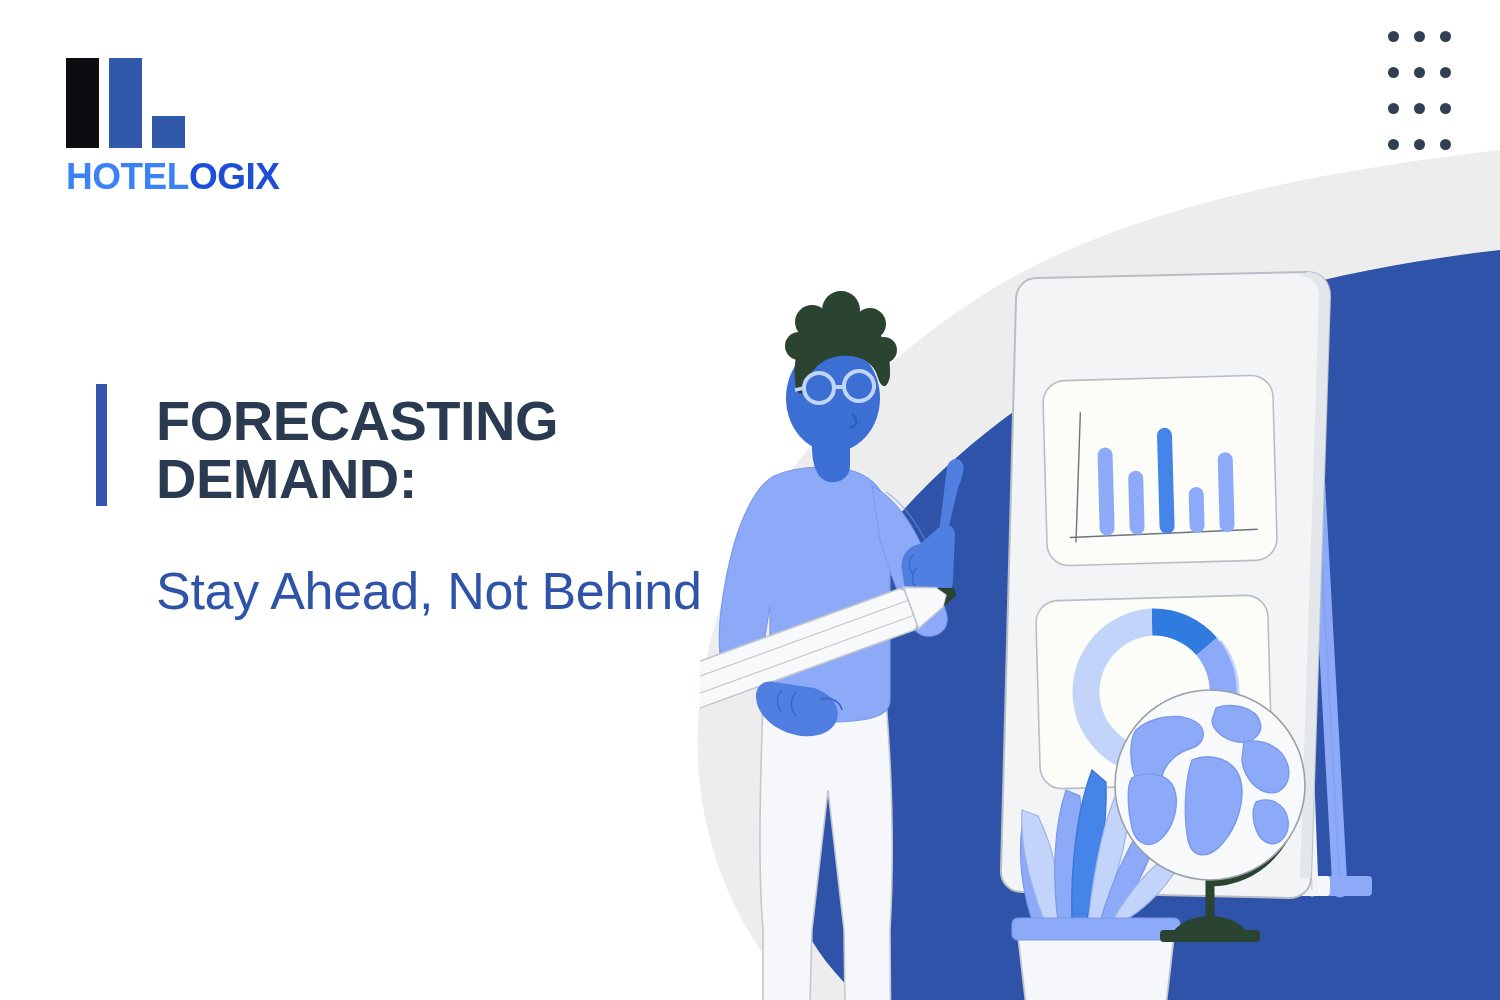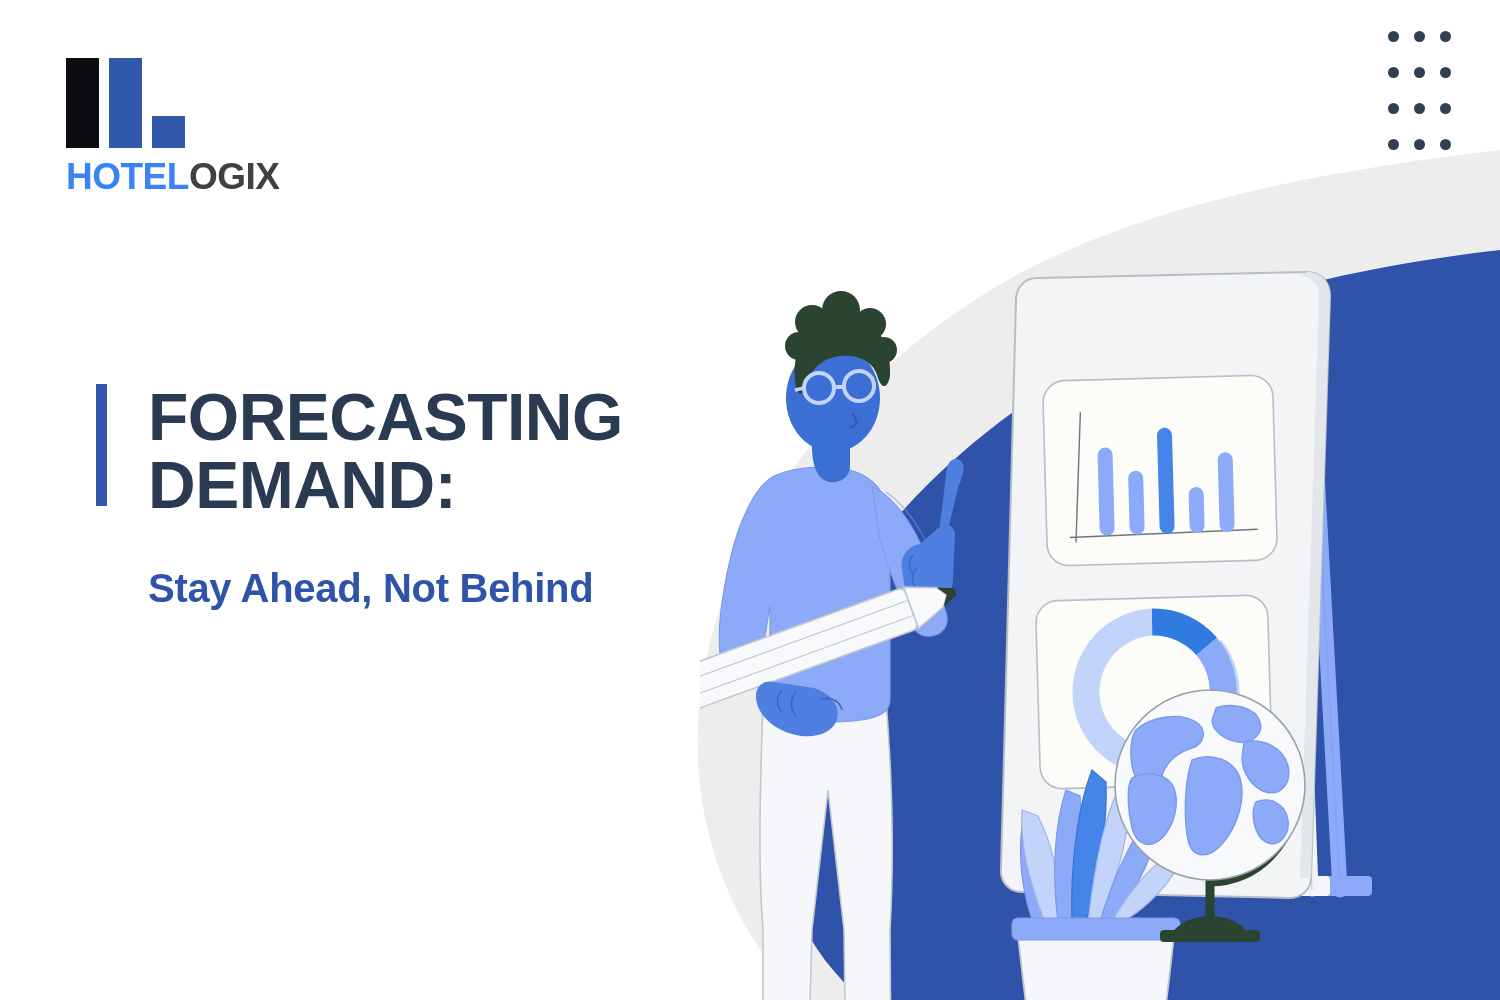--- a/index.html
+++ b/index.html
@@ -42,21 +42,21 @@
   #logo-wordmark {
     margin-top: 10px;
     font-size: 37px;
     font-weight: 700;
     letter-spacing: -0.5px;
     line-height: 1;
     white-space: nowrap;
     font-family: "Liberation Sans", sans-serif;
   }
   #logo-wordmark .wm-a { color: #3b82f6; }
-  #logo-wordmark .wm-b { color: #404040; }
+  #logo-wordmark .wm-b { color: #1d4ed8; }
 
   
   #dot-grid {
     position: absolute;
     right: 42px;
     top: 18px;
     display: grid;
     grid-template-columns: repeat(3, 26px);
     grid-template-rows: repeat(4, 36px);
     justify-items: center;
@@ -79,35 +79,35 @@
   }
   #accent-bar {
     position: absolute;
     left: 0;
     top: 8px;
     width: 11px;
     height: 122px;
     background: #3457ad;
   }
   #title {
-    margin: 8px;
+    margin: 16px;
     padding-left: 44px;
-    font-size: 66px;
+    font-size: 56px;
     line-height: 1.03;
     font-weight: 700;
     letter-spacing: -0.5px;
     color: #2a3a50;
     font-family: "Liberation Sans", sans-serif;
   }
   #subtitle {
-    margin: 8px;
+    margin: 16px;
     padding-left: 44px;
     padding-top: 38px;
-    font-size: 40px;
-    font-weight: 700;
+    font-size: 52px;
+    font-weight: 400;
     letter-spacing: -0.3px;
     color: #2f53a8;
     font-family: "Liberation Sans", sans-serif;
   }
 
   
   #illustration {
     position: absolute;
     left: 700px;
     top: 230px;

